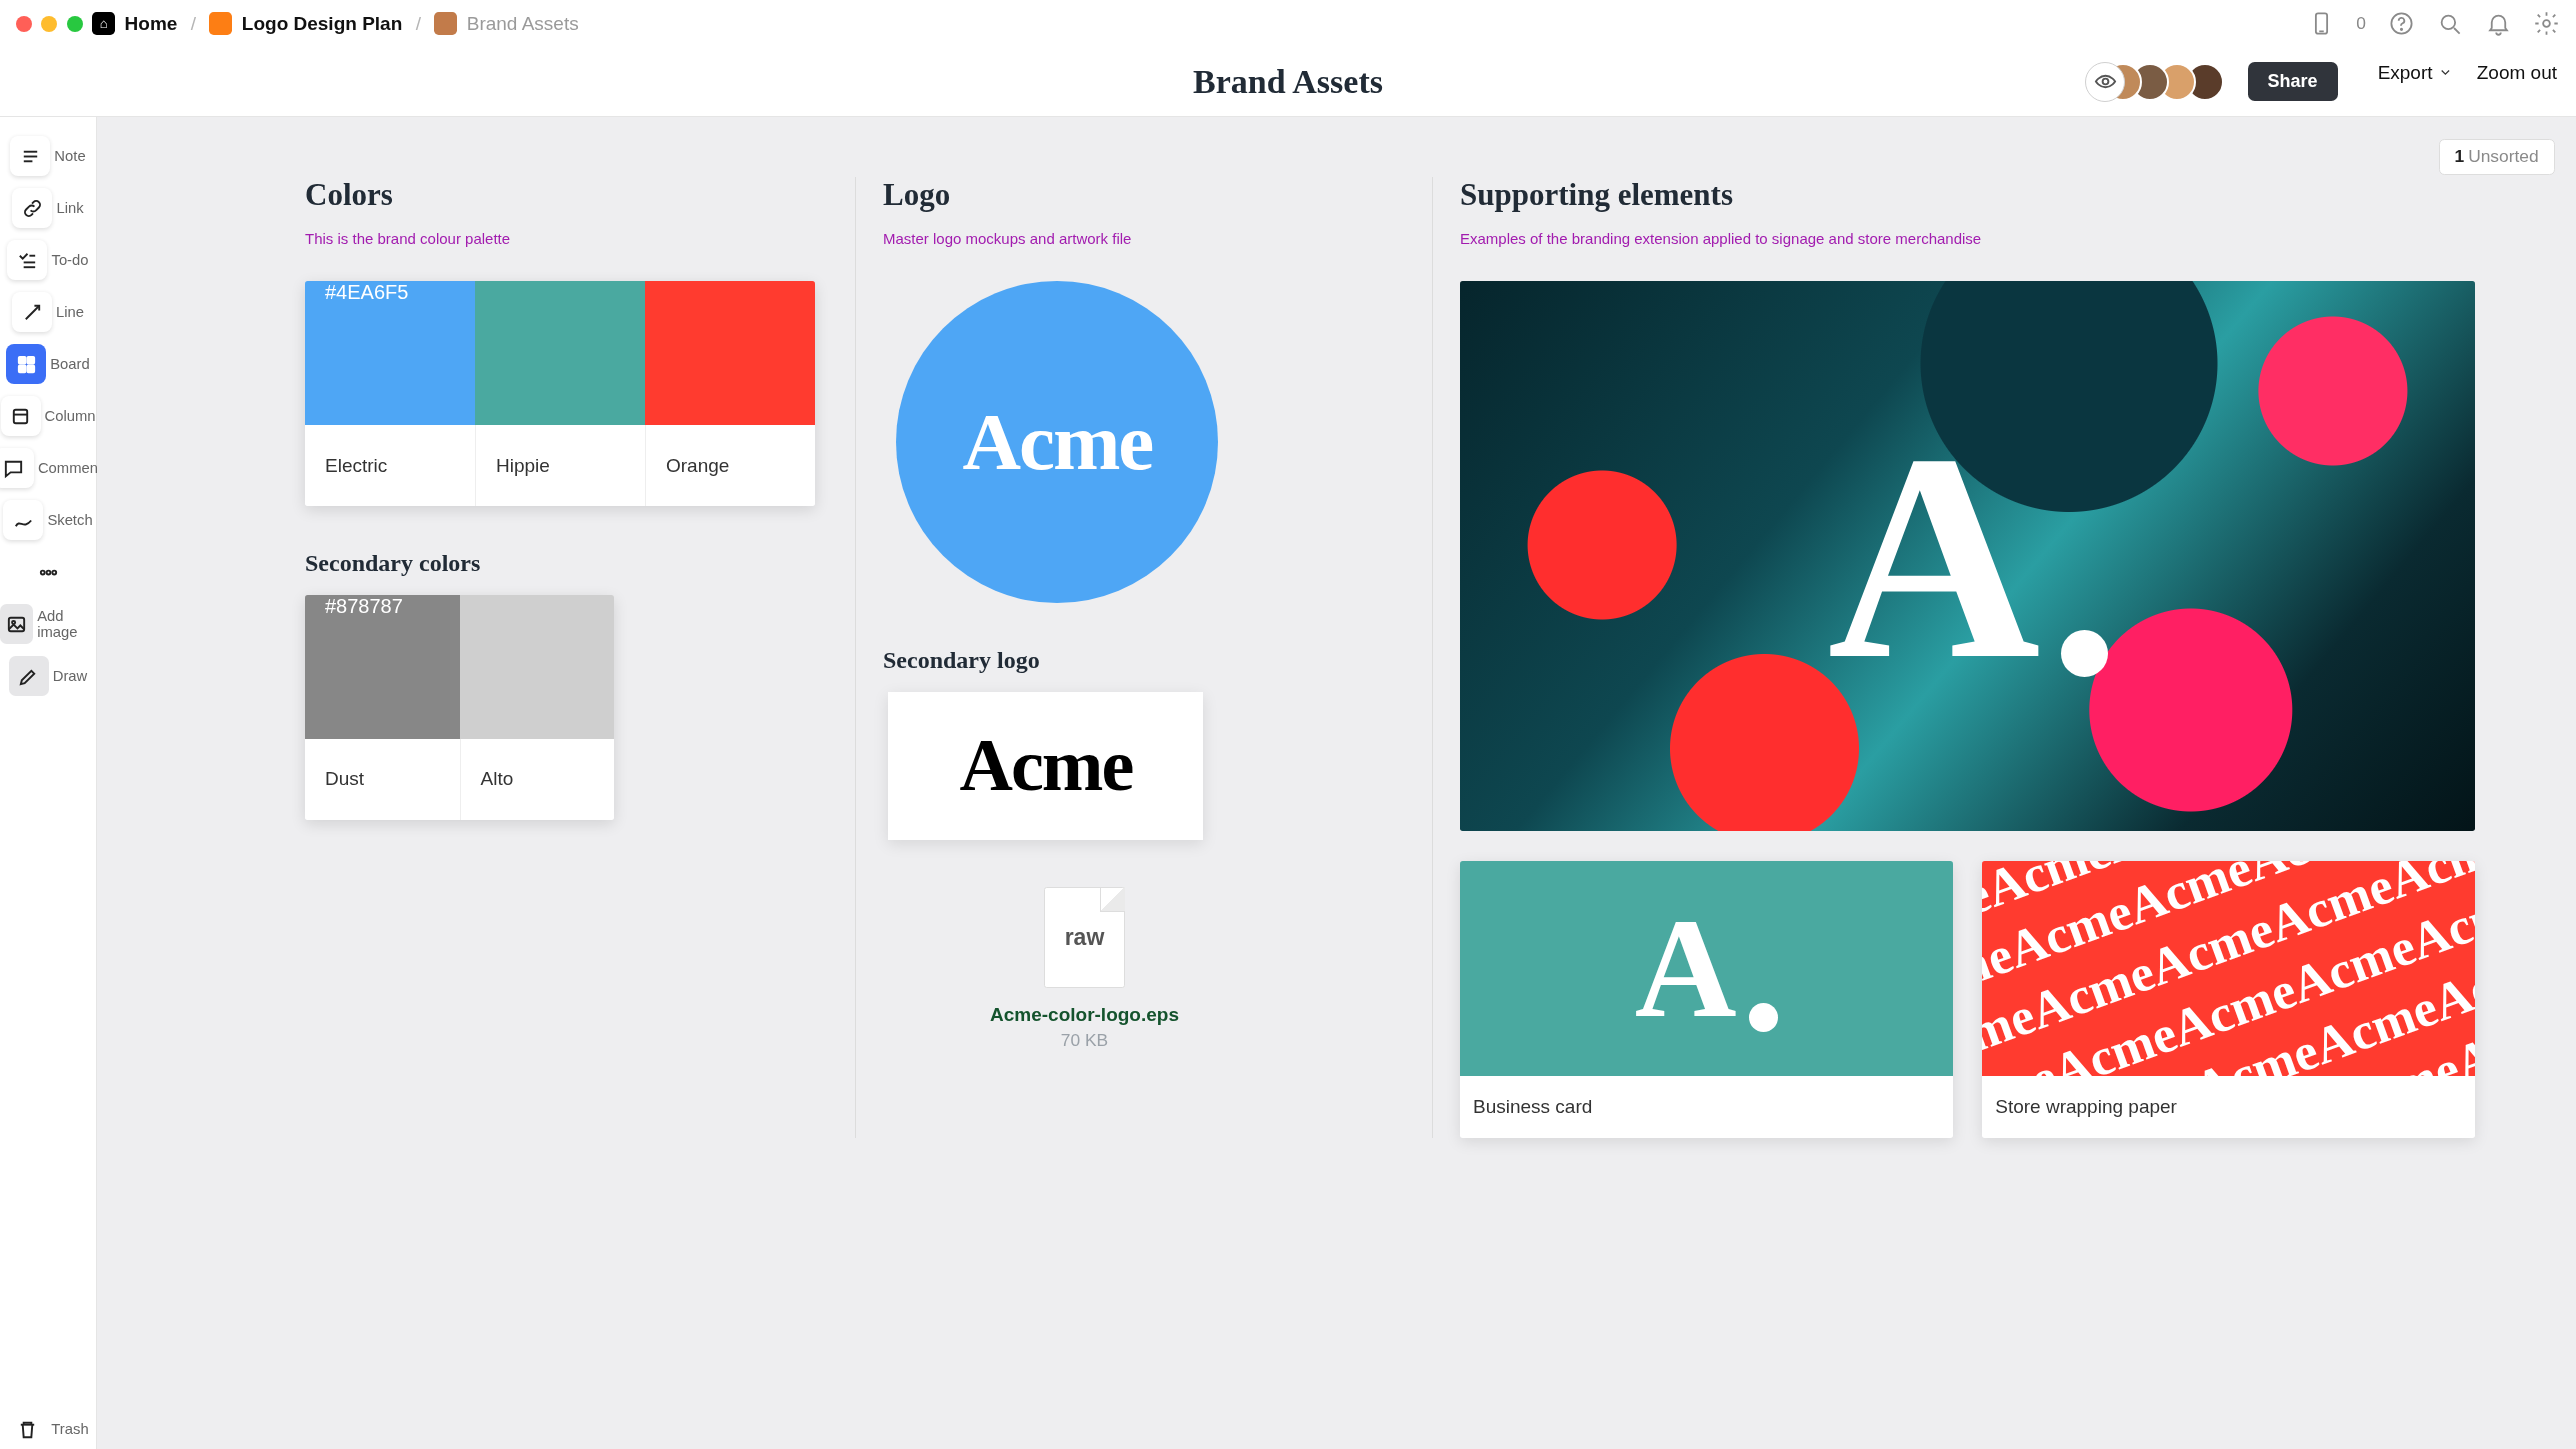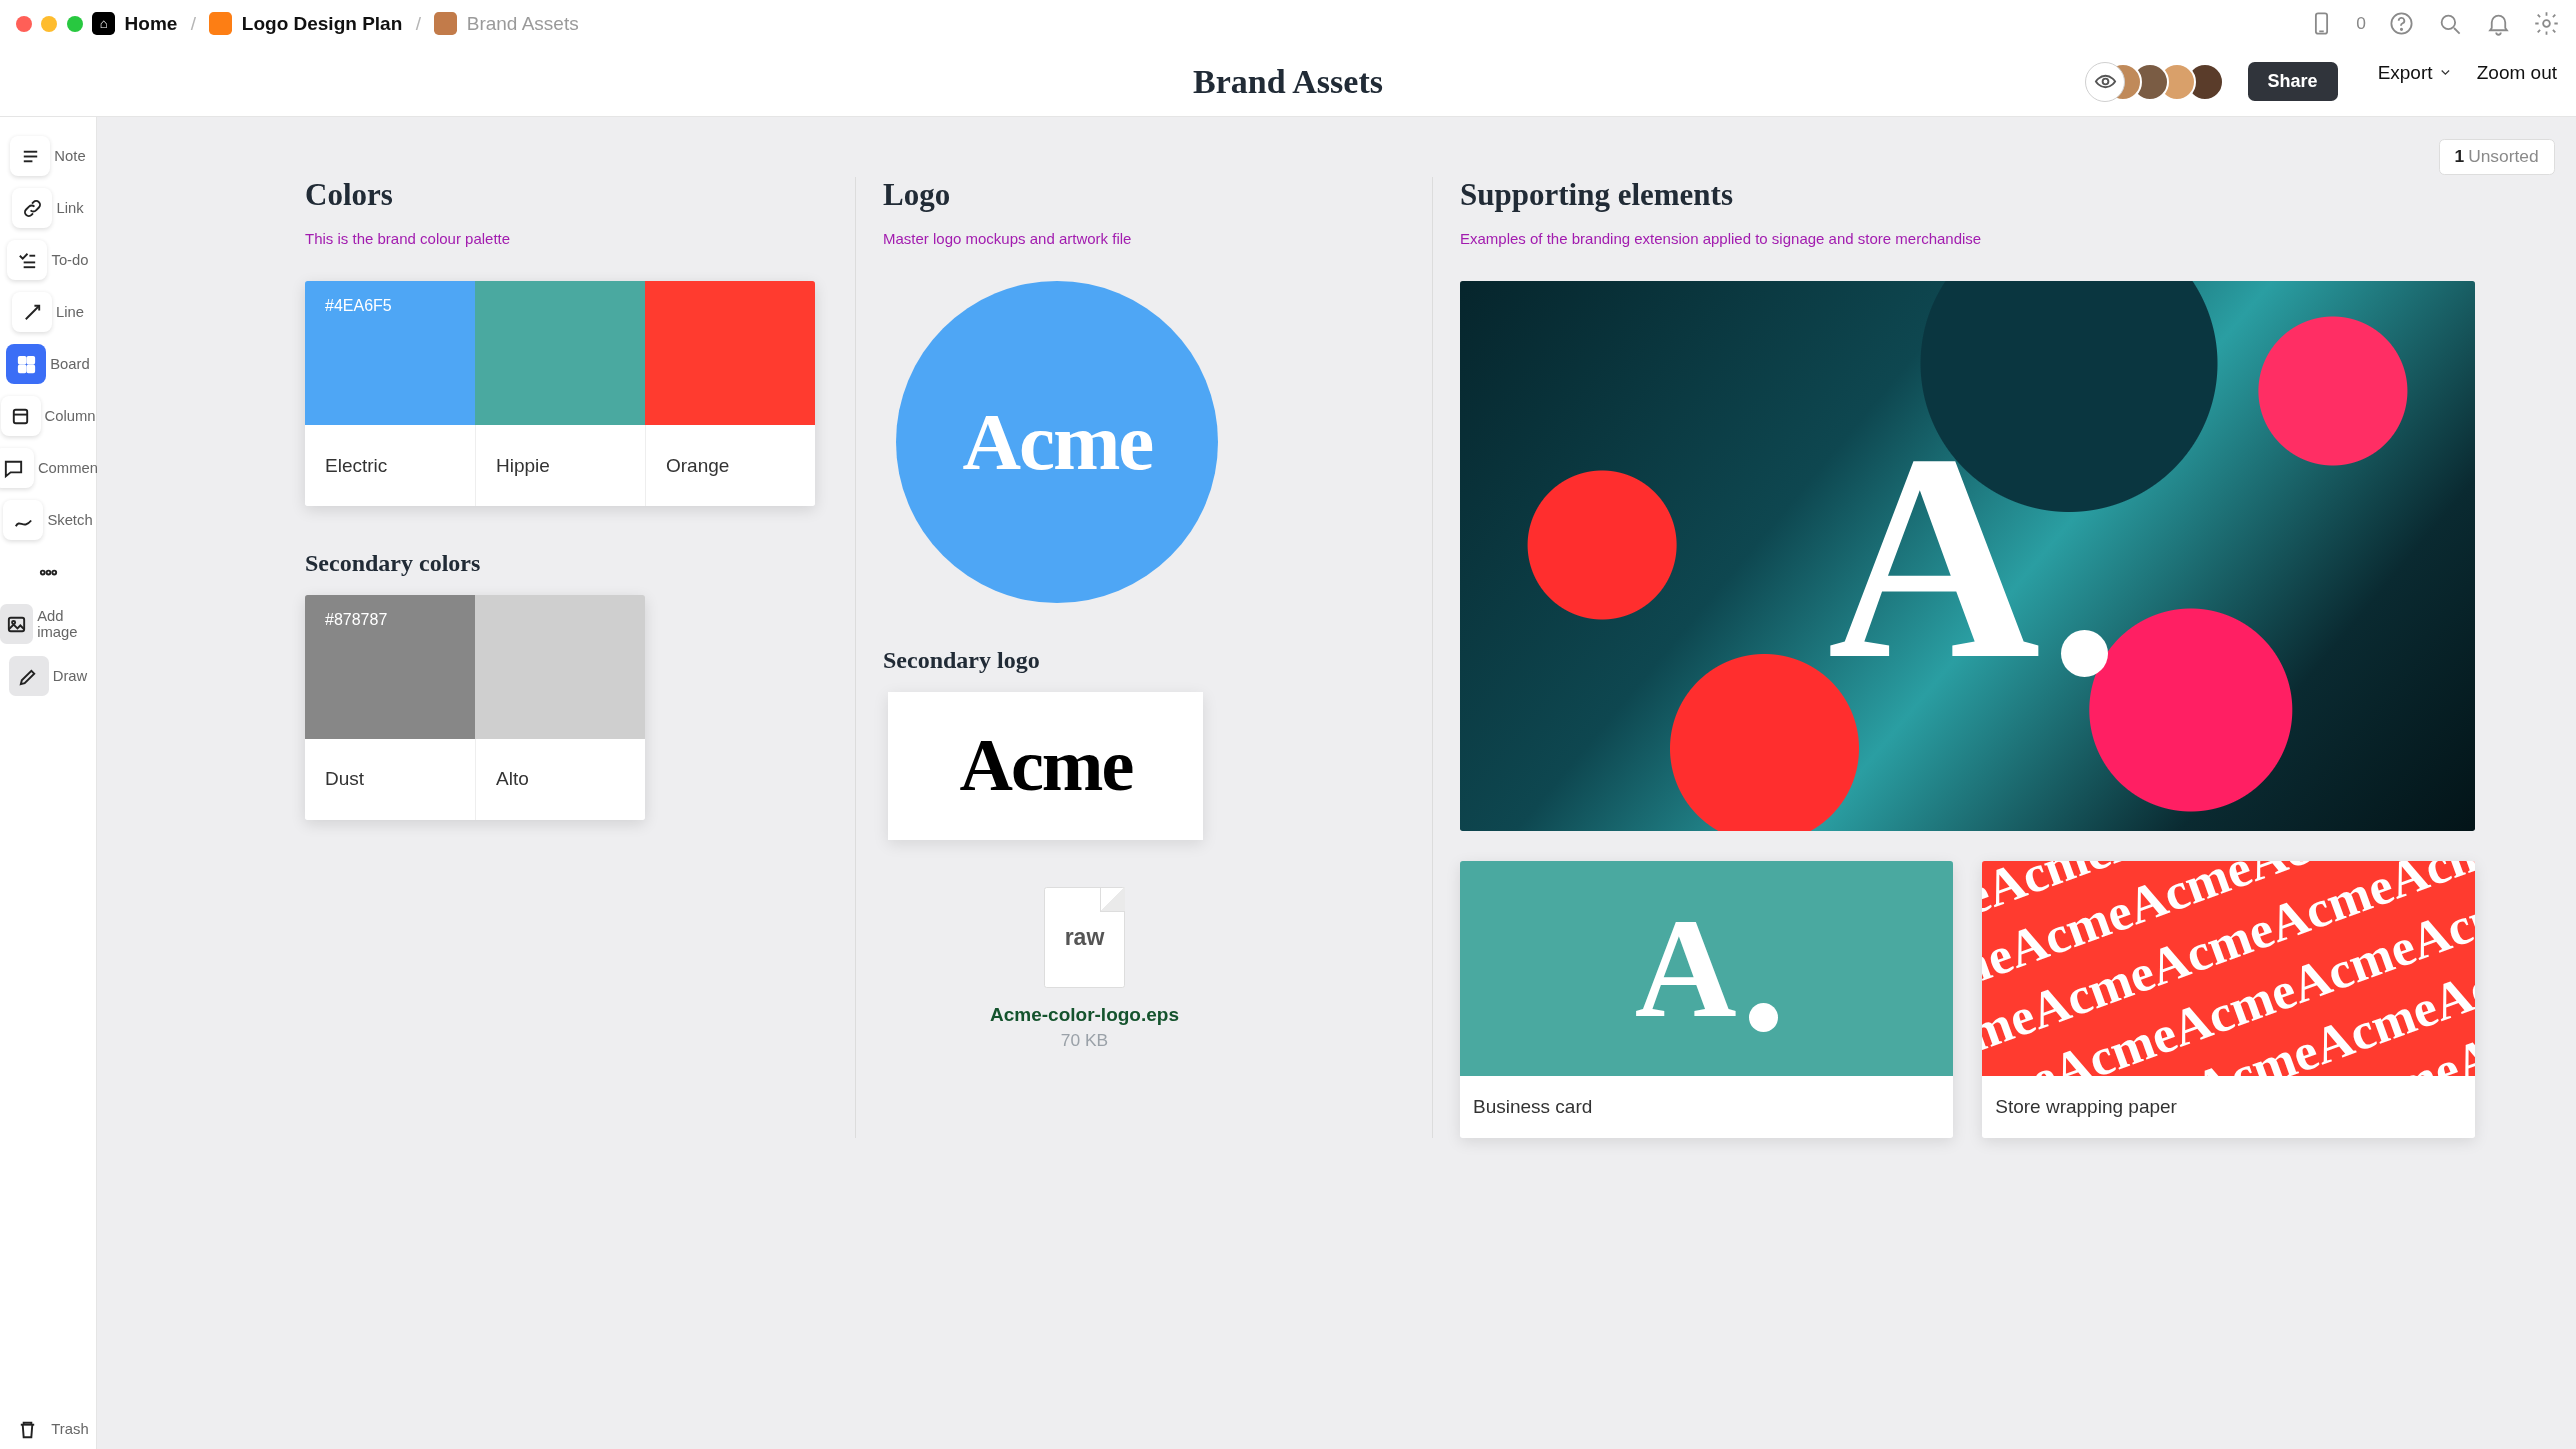--- a/index.html
+++ b/index.html
@@ -95,23 +95,23 @@
   gap:0;
 }
 .col { padding: 0 27px; }
 .col + .col { border-left: 0.7px solid #dcdcdc; }
 .h2 { font-family: Georgia, serif; font-weight:700; font-size:31px; color:#212b36; margin-bottom:17.4px; }
 .h3 { font-family: Georgia, serif; font-weight:700; font-size:24px; color:#212b36; margin:44px 0 17.4px; }
 .sub { font-size:15px; color:#a21caf; margin-bottom:34px;margin-top:12px; }
 
 
 .swatches { display:flex; box-shadow: 0 4px 14.8px rgba(0,0,0,0.12); border-radius:2.7px; overflow:hidden; width:510px; }
-.swatches.two { width: 340px; }
+.swatches.two { width: 309px; }
 .sw { flex:1; display:flex; flex-direction:column; }
-.sw-top { height:144px; padding:16px 20px; color:#fff; font-size:16px; }
+.sw-top { height:144px; padding:0 20px; color:#fff; font-size:20px; }
 .sw-bot { background:#fff; height:81px; display:flex; align-items:center; padding:0 20px; font-size:19px; color:#333; }
 .sw + .sw .sw-bot { border-left:0.7px solid #eee; }
 
 
 .logo-circle {
   width:322px; height:322px; border-radius:50%; background:#4ea6f5;
   display:flex; align-items:center; justify-content:center; margin:13.4px 0 0 13.4px;
 }
 .logo-text { font-family: Georgia, "Times New Roman", serif; font-weight:800; color:#fff; font-size:81px; letter-spacing:-2px; }
 .logo-box {

